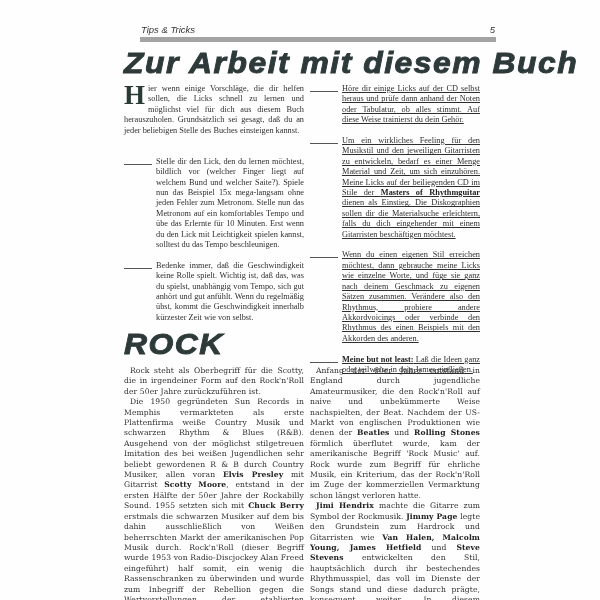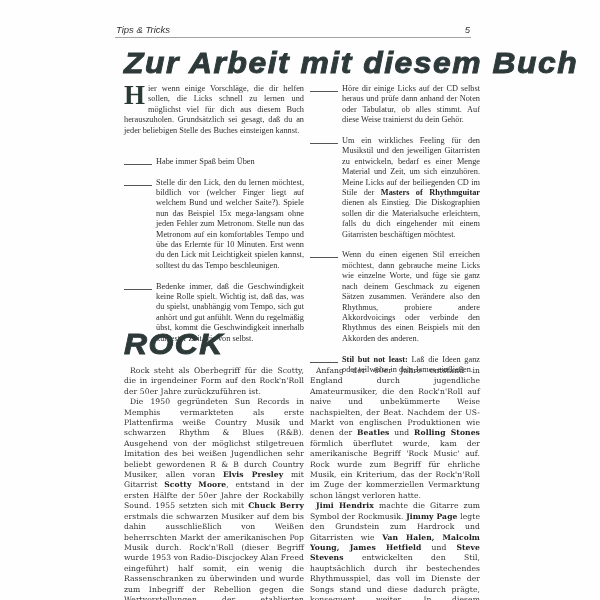--- a/index.html
+++ b/index.html
@@ -1,33 +1,33 @@
 <!DOCTYPE html>
 <html><head>
 <meta charset="utf-8">
 <style>
   html, body { margin: 0; padding: 0; background: #ffffff; }
   body { width: 600px; height: 600px; position: relative; overflow: hidden; }
   .page { position: absolute; left: 0; top: 0; width: 600px; height: 600px; background: #fefefe; color: #2a2a2a; }
-  .running-head { position: absolute; left: 115px; top: 24px; width: 356px; height: 13px; border-bottom: 1px solid #a3a3a3; font-family: "Liberation Sans", sans-serif; font-style: italic; font-size: 9.5px; color: #333; }
+  .running-head { position: absolute; left: 140px; top: 24px; width: 356px; height: 13px; border-bottom: 5px solid #a3a3a3; font-family: "Liberation Sans", sans-serif; font-style: italic; font-size: 9.5px; color: #333; }
   .running-head .left { position: absolute; left: 1px; top: 0; }
   .running-head .right { position: absolute; right: 1px; top: 0; }
   .title { position: absolute; font-family: "Liberation Sans", sans-serif; font-weight: 900; font-style: italic; color: #2e3a3a; letter-spacing: 1.4px; white-space: nowrap; -webkit-text-stroke: 0.9px #2e3a3a; }
   .title-1 { left: 124px; top: 46px; font-size: 29.5px; transform: scaleX(1.08); transform-origin: left top; }
   .title-2 { left: 124px; top: 327px; font-size: 29.5px; transform: scaleX(1.08); transform-origin: left top; }
   .col { position: absolute; font-family: "Liberation Serif", serif; font-size: 8.3px; line-height: 10.4px; color: #2f2f2f; text-align: justify; }
   .col p { margin: 0; }
   .c1 { left: 124px; top: 84px; width: 180px; }
   .c2 { left: 310px; top: 84px; width: 170px; }
   .c3 { left: 124px; top: 366px; width: 180px; font-family: "DejaVu Serif", serif; font-size: 7.6px; letter-spacing: 0.1px; }
   .c4 { left: 310px; top: 366px; width: 170px; font-family: "DejaVu Serif", serif; font-size: 7.6px; letter-spacing: 0.1px; }
   .intro .dropcap { float: left; font-size: 27px; line-height: 20px; margin: 1px 3px 0 0; font-family: "Liberation Serif", serif; color: #2a3a34; font-weight: bold; }
   .tip { position: relative; padding-left: 32px; margin-top: 10.4px !important; }
   .tip .dash { position: absolute; left: 0; top: 7px; width: 28px; border-top: 1px solid #555; }
-  .c2 .tip { padding-left: 32px; margin-left: -20px; margin-top: 0 !important; margin-bottom: 10.4px !important; }
+  .c2 .tip { padding-left: 32px; margin-left: -20px; margin-top: 0 !important; margin-bottom: 10.4px !important; text-decoration: underline; }
   .c2 .tip.first { margin-top: 0 !important; }
   .gap { height: 10.4px; }
   .para { text-indent: 6px; }
   b { font-weight: bold; color: #222; }
 </style>
 </head>
 <body>
 
 <div class="page">
 
@@ -36,24 +36,20 @@
     <span class="right">5</span>
   </div>
 
   <div class="title title-1">Zur Arbeit mit diesem Buch</div>
 
   <div class="col c1">
     <p class="intro">
       <span class="dropcap">H</span><span>ier wenn einige Vorschläge, die dir helfen sollen, die Licks schnell zu lernen und möglichst viel für dich aus diesem Buch herauszuholen. Grundsätzlich sei gesagt, daß du an jeder beliebigen Stelle des Buches einsteigen kannst.</span>
     </p>
     <div class="gap"></div>
-    <p class="tip">
-      <span class="dash"></span>
-      <span>Habe immer Spaß beim Üben</span>
-    </p>
     <p class="tip">
       <span class="dash"></span>
       <span>Stelle dir den Lick, den du lernen möchtest, bildlich vor (welcher Finger liegt auf welchem Bund und welcher Saite?). Spiele nun das Beispiel 15x mega-langsam ohne jeden Fehler zum Metronom. Stelle nun das Metronom auf ein komfortables Tempo und übe das Erlernte für 10 Minuten. Erst wenn du den Lick mit Leichtigkeit spielen kannst, solltest du das Tempo beschleunigen.</span>
     </p>
     <p class="tip">
       <span class="dash"></span>
       <span>Bedenke immer, daß die Geschwindigkeit keine Rolle spielt. Wichtig ist, daß das, was du spielst, unabhängig vom Tempo, sich gut anhört und gut anfühlt. Wenn du regelmäßig übst, kommt die Geschwindigkeit innerhalb kürzester Zeit wie von selbst.</span>
     </p>
   </div>
 
@@ -65,21 +61,21 @@
     <p class="tip">
       <span class="dash"></span>
       <span>Um ein wirkliches Feeling für den Musikstil und den jeweiligen Gitarristen zu entwickeln, bedarf es einer Menge Material und Zeit, um sich einzuhören. Meine Licks auf der beiliegenden CD im Stile der </span><b>Masters of Rhythmguitar</b><span> dienen als Einstieg. Die Diskographien sollen dir die Materialsuche erleichtern, falls du dich eingehender mit einem Gitarristen beschäftigen möchtest.</span>
     </p>
     <p class="tip">
       <span class="dash"></span>
       <span>Wenn du einen eigenen Stil erreichen möchtest, dann gebrauche meine Licks wie einzelne Worte, und füge sie ganz nach deinem Geschmack zu eigenen Sätzen zusammen. Verändere also den Rhythmus, probiere andere Akkordvoicings oder verbinde den Rhythmus des einen Beispiels mit den Akkorden des anderen.</span>
     </p>
     <p class="tip">
       <span class="dash"></span>
-      <b>Stil but not least:</b><span> Laß die Ideen ganz oder teilweise in dein James einfließen.</span>
+      <b>Meine but not least:</b><span> Laß die Ideen ganz oder teilweise in dein James einfließen.</span>
     </p>
   </div>
 
   <div class="title title-2">ROCK</div>
 
   <div class="col c3">
     <p class="para">Rock steht als Oberbegriff für die Scotty, die in irgendeiner Form auf den Rock'n'Roll der 50er Jahre zurückzuführen ist.</p>
     <p class="para">
       <span>Die 1950 gegründeten Sun Records in Memphis vermarkteten als erste Plattenfirma weiße Country Musik und schwarzen Rhythm &amp; Blues (R&amp;B). Ausgehend von der möglichst stilgetreuen Imitation des bei weißen Jugendlichen sehr beliebt gewordenen R &amp; B durch Country Musiker, allen voran </span><b>Elvis Presley</b><span> mit Gitarrist </span><b>Scotty Moore</b><span>, entstand in der ersten Hälfte der 50er Jahre der Rockabilly Sound. 1955 setzten sich mit </span><b>Chuck Berry</b><span> erstmals die schwarzen Musiker auf dem bis dahin ausschließlich von Weißen beherrschten Markt der amerikanischen Pop Musik durch. Rock'n'Roll (dieser Begriff wurde 1953 von Radio-Discjockey Alan Freed eingeführt) half somit, ein wenig die Rassenschranken zu überwinden und wurde zum Inbegriff der Rebellion gegen die Wertvorstellungen der etablierten Gesellschaft.</span>
     </p>

